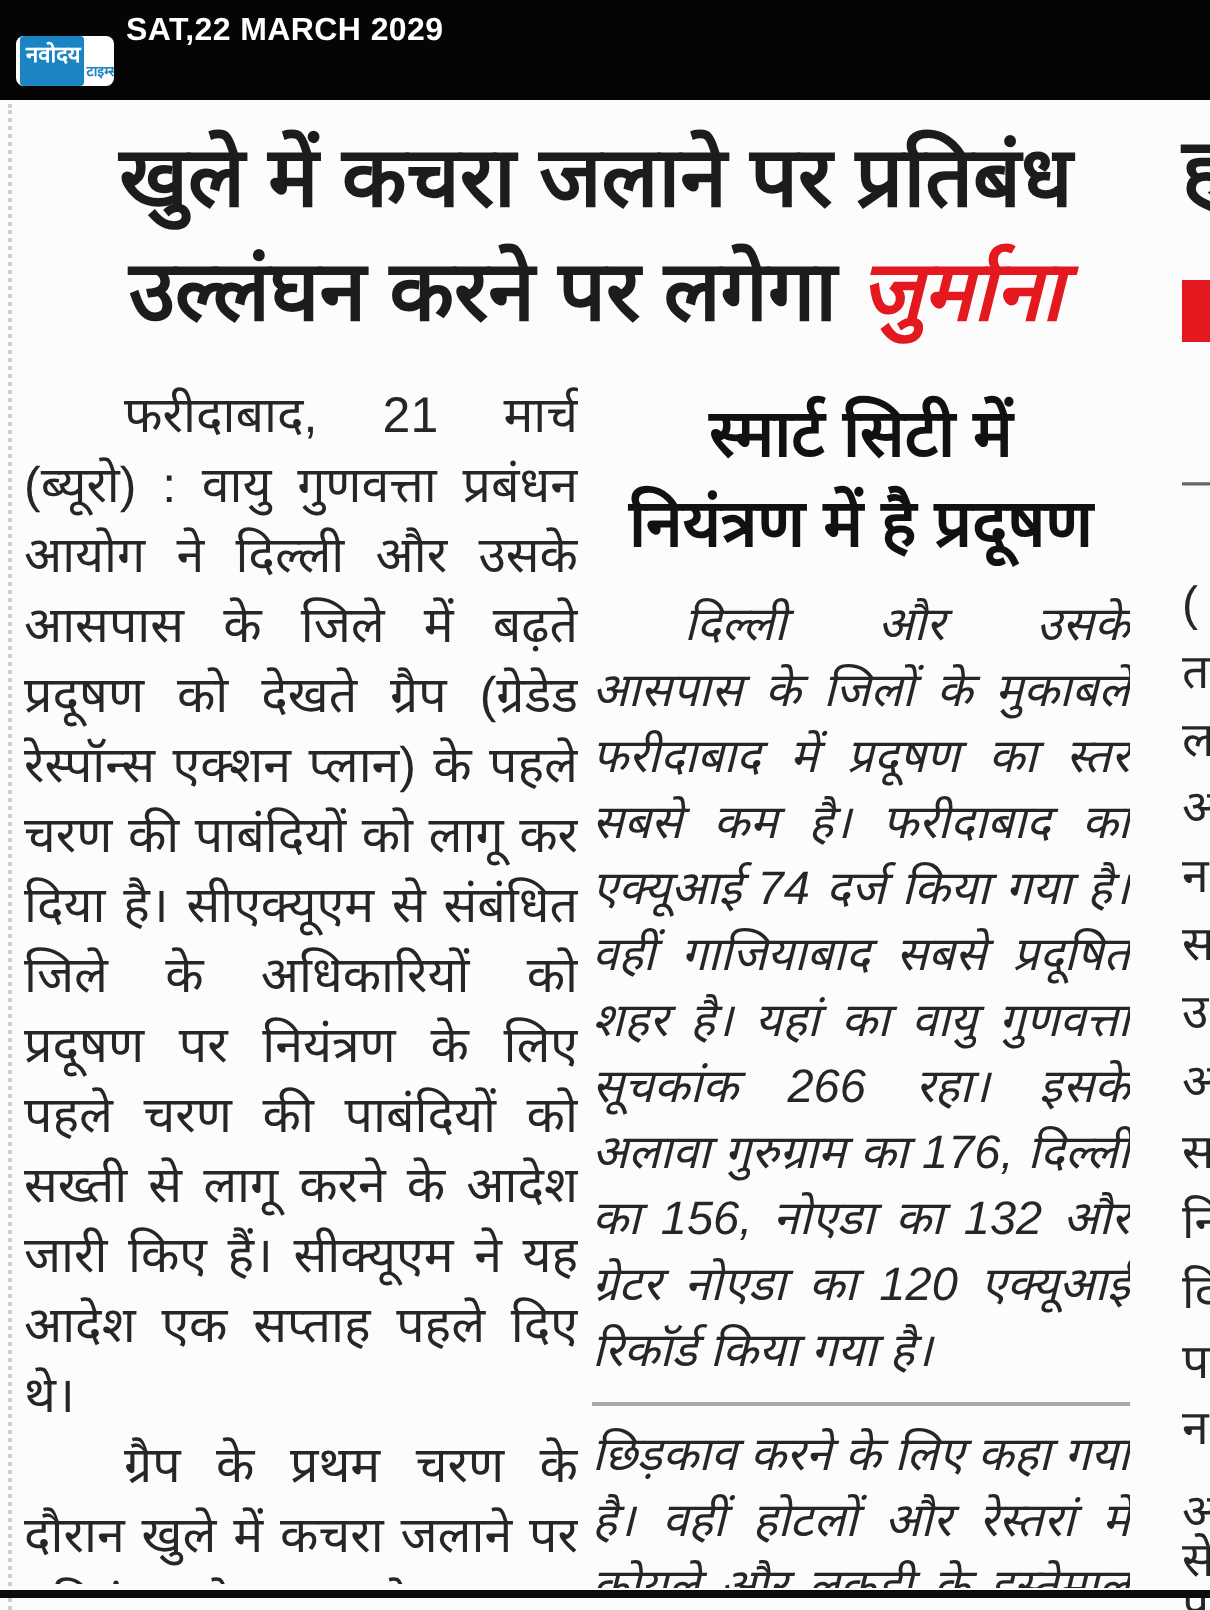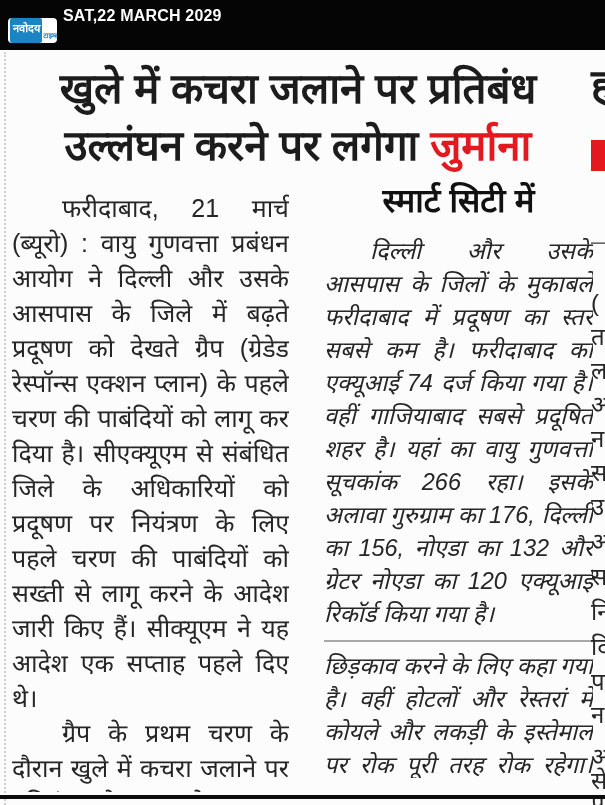--- a/index.html
+++ b/index.html
@@ -47,34 +47,34 @@
     font-weight:700;font-size:16px;line-height:18.5px;
     letter-spacing:.2px;color:#fff;
   }
   
   .headline{
     position:absolute;left:13px;top:60px;width:570px;height:128px;
     color:var(--ink);
     font-weight:700;font-size:42px;line-height:57px;
     white-space:nowrap;overflow:hidden;text-align:center;
   }
-  .headline .red{color:var(--red);}
+  .headline .red{color:var(--red);font-style:italic;}
   
   .col1{
     position:absolute;left:12px;top:191px;width:277px;height:601px;
     overflow:hidden;
     color:var(--body-ink);
     font-size:25px;line-height:35px;
     text-align:justify;
   }
   .col1 p{text-indent:50px;}
   
   .col2{
-    position:absolute;left:296px;top:178px;width:269px;height:600px;
-    overflow:hidden;color:var(--body-ink);margin-left:28px;
+    position:absolute;left:296px;top:194px;width:269px;height:600px;
+    overflow:hidden;color:var(--body-ink);
   }
   .subhead{
     text-align:center;font-weight:700;color:#111;
     font-size:33px;line-height:45px;
     margin-bottom:12px;white-space:nowrap;
   }
   .col2 .body{
     font-size:23.5px;line-height:33px;text-align:justify;font-style:italic;
   }
   .col2 .body.indent{text-indent:46px;}
@@ -116,20 +116,21 @@
   </div>
 
   <div class="col1">
     <p>फरीदाबाद, 21 मार्च (ब्यूरो) : वायु गुणवत्ता प्रबंधन आयोग ने दिल्ली और उसके आसपास के जिले में बढ़ते प्रदूषण को देखते ग्रैप (ग्रेडेड रेस्पॉन्स एक्शन प्लान) के पहले चरण की पाबंदियों को लागू कर दिया है। सीएक्यूएम से संबंधित जिले के अधिकारियों को प्रदूषण पर नियंत्रण के लिए पहले चरण की पाबंदियों को सख्ती से लागू करने के आदेश जारी किए हैं। सीक्यूएम ने यह आदेश एक सप्ताह पहले दिए थे।</p>
     <p>ग्रैप के प्रथम चरण के दौरान खुले में कचरा जलाने पर प्रतिबंध रहेगा। इसके अलावा निर्माण और विध्वंस गतिविधियों पर धूल नियंत्रित करनी होगी। वहीं डीजल जनरेटर के इस्तेमाल पर रोक रहेगी। सड़कों की सफाई मशीनों से सुनिश्चित करनी होगी। इसके अलावा पानी का</p>
   </div>
 
   <div class="col2">
     <div class="subhead">
       <div>स्मार्ट सिटी में</div>
+      <div>नियंत्रण में है प्रदूषण</div>
     </div>
     <div class="body indent">दिल्ली और उसके आसपास के जिलों के मुकाबले फरीदाबाद में प्रदूषण का स्तर सबसे कम है। फरीदाबाद का एक्यूआई 74 दर्ज किया गया है। वहीं गाजियाबाद सबसे प्रदूषित शहर है। यहां का वायु गुणवत्ता सूचकांक 266 रहा। इसके अलावा गुरुग्राम का 176, दिल्ली का 156, नोएडा का 132 और ग्रेटर नोएडा का 120 एक्यूआई रिकॉर्ड किया गया है।</div>
     <hr class="divider">
     <div class="body">छिड़काव करने के लिए कहा गया है। वहीं होटलों और रेस्तरां में कोयले और लकड़ी के इस्तेमाल पर रोक पूरी तरह रोक रहेगा। साथ ही प्रदूषण फैलाने वाले वाहनों की जांच करने के लिए भी कहा गया है।</div>
   </div>
 
   <div class="right-clip">
       <span class="frag headline-frag" style="top: 70px;">ह</span>
       <span class="frag red-block" style="top: 140px;"></span>
       <span class="frag dash" style="top: 226px;">—</span>

